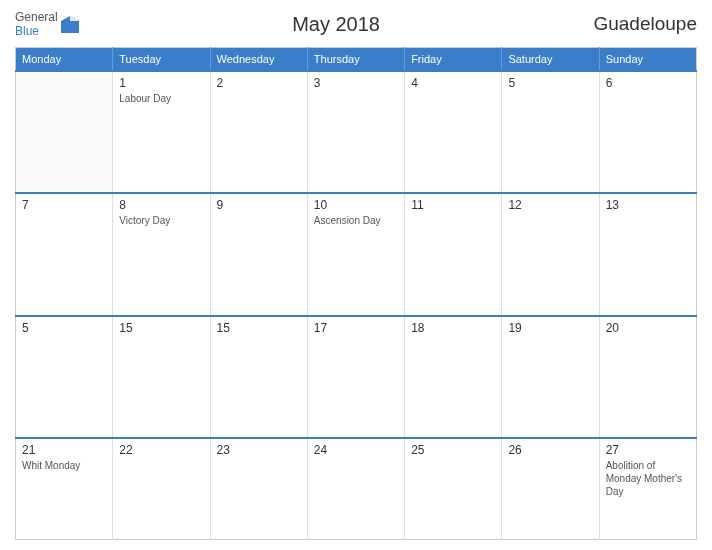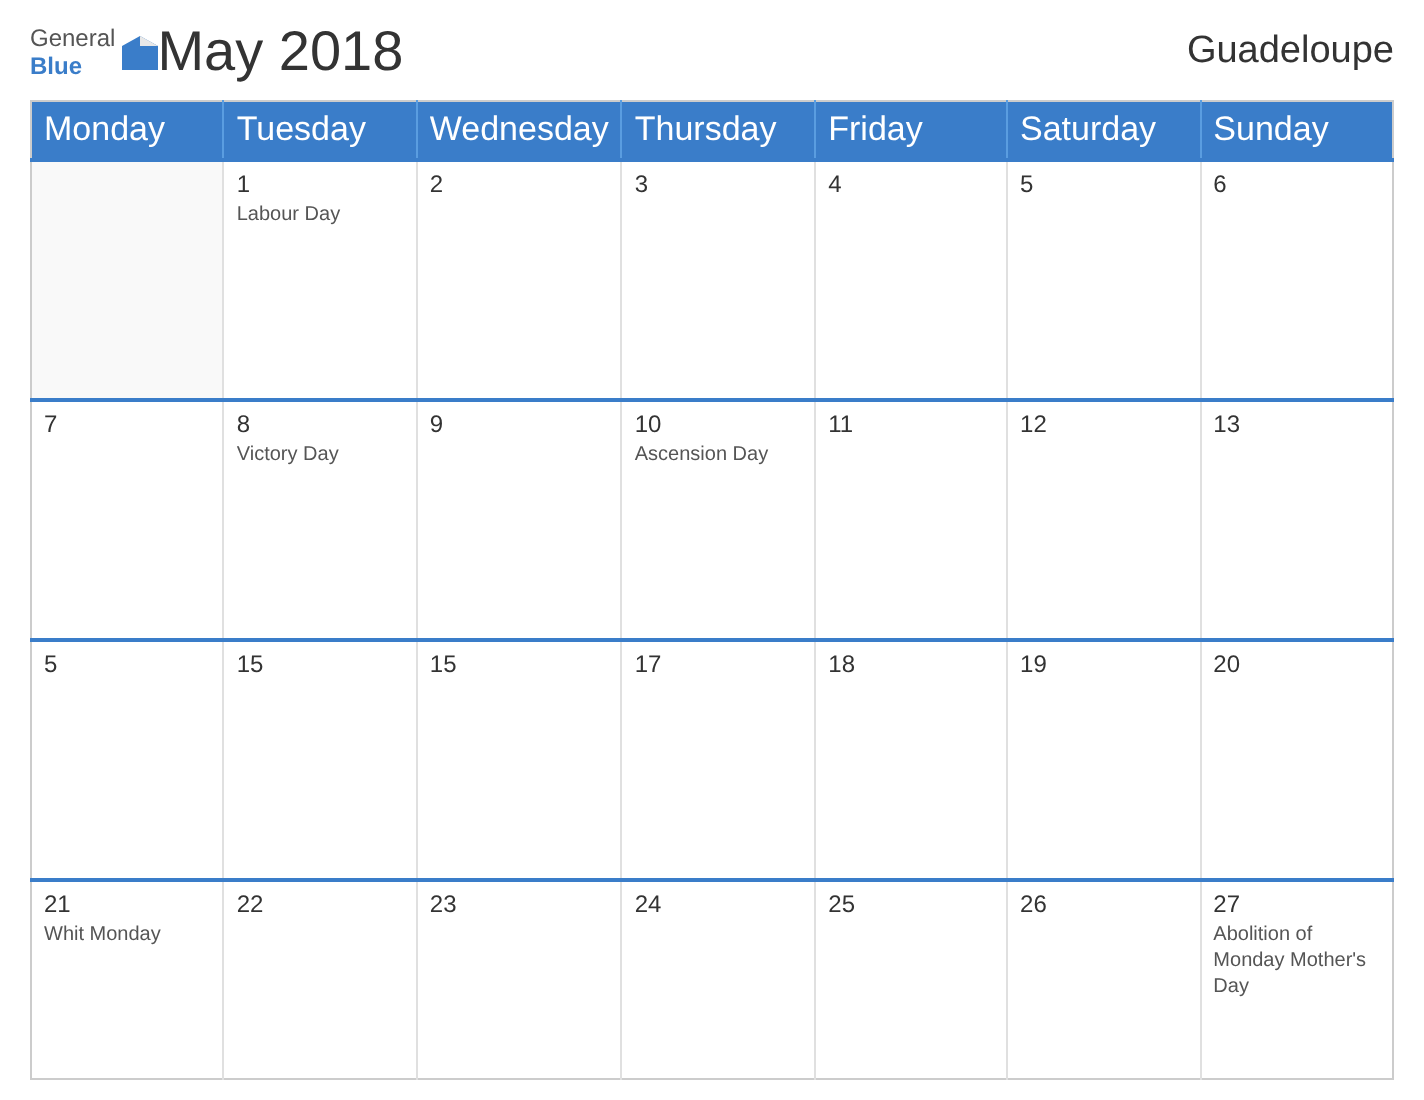--- a/index.html
+++ b/index.html
@@ -28,51 +28,51 @@
     .logo {
       display: flex;
       align-items: center;
       font-size: 13px;
       color: #333;
     }
     .logo-text {
       line-height: 1.1;
     }
     .logo-general { color: #555; font-size: 12px; }
-    .logo-blue { color: #3a7dc9; font-size: 12px; font-weight: bold; }
+    .logo-blue { color: #3a7dc9; font-size: 12px; font-weight: normal; }
     .logo-flag {
       width: 18px;
       height: 18px;
       margin-left: 3px;
     }
     .month-title {
-      font-size: 28px;
+      font-size: 20px;
       font-weight: normal;
       color: #333;
-      text-align: left;
+      text-align: center;
       flex: 1;
     }
     .country {
       font-size: 19px;
       color: #333;
       text-align: right;
       min-width: 80px;
     }
     .calendar {
       border: 1px solid #ccc;
       border-collapse: collapse;
       width: 100%;
       flex: 1;
     }
     .calendar th {
       background-color: #3a7dc9;
       color: #fff;
       text-align: left;
       padding: 4px 6px;
-      font-size: 17px;
+      font-size: 11px;
       font-weight: normal;
       border-right: 1px solid #5a9de0;
       height: 24px;
     }
     .calendar th:last-child { border-right: none; }
     .calendar td {
       border-top: 2px solid #3a7dc9;
       border-right: 1px solid #e0e0e0;
       vertical-align: top;
       padding: 4px 6px;

